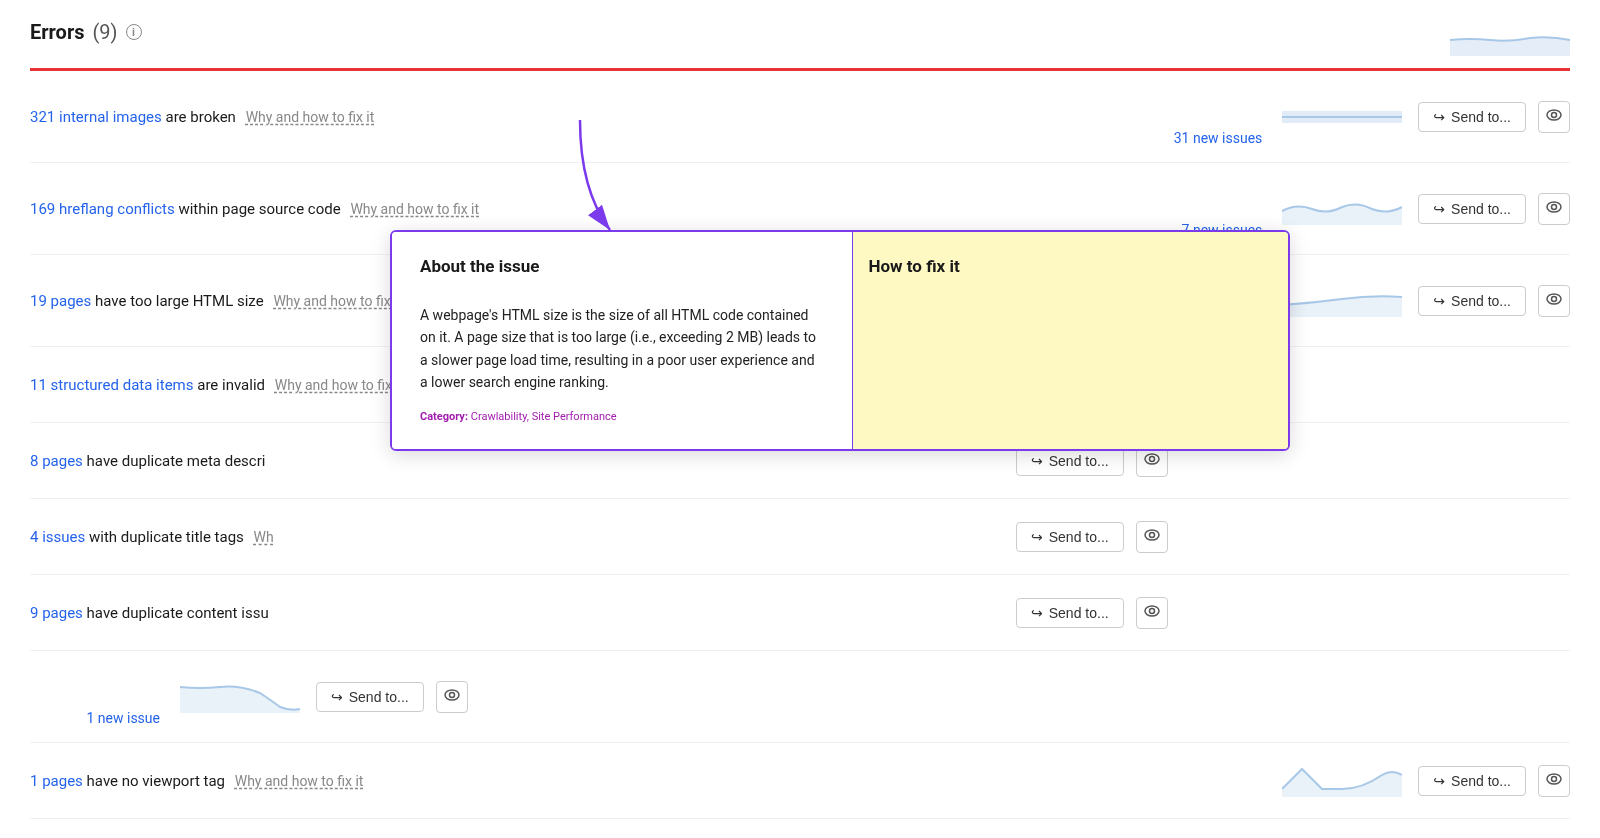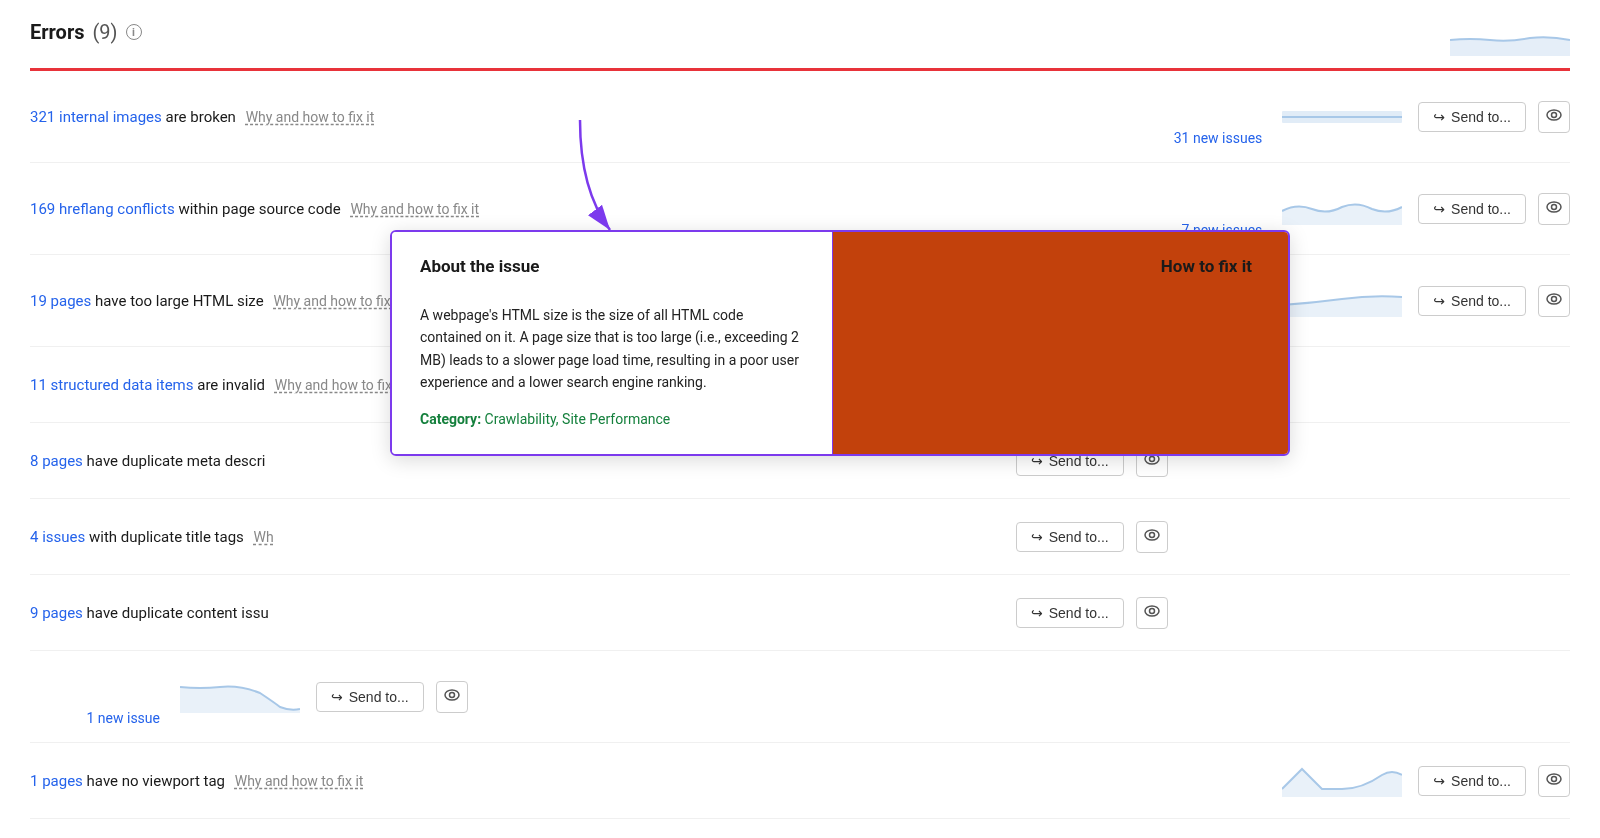--- a/index.html
+++ b/index.html
@@ -155,43 +155,42 @@
     }
 
     .tooltip-left {
       background: #fff;
       padding: 24px 28px;
       flex: 1;
       border-right: 1px solid #7c3aed;
     }
 
     .tooltip-right {
-      background: #c2410c;
-      padding: 24px 36px;
+      background: #fef9c3;
+      padding: 24px 16px;
       flex: 1;
-      text-align: right;
     }
 
     .tooltip-left h3, .tooltip-right h3 {
       font-size: 17px;
       font-weight: 700;
       margin-bottom: 28px;
       color: #1a1a1a;
     }
 
     .tooltip-left p, .tooltip-right p {
       font-size: 14px;
       line-height: 1.6;
       color: #222;
     }
 
     .tooltip-left .category {
       margin-top: 14px;
-      font-size: 14px;
-      color: #15803d;
+      font-size: 11px;
+      color: #a21caf;
     }
 
     .tooltip-left .category strong {
       font-weight: 700;
     }
 
     
     svg.sparkline {
       width: 120px;
       height: 36px;

